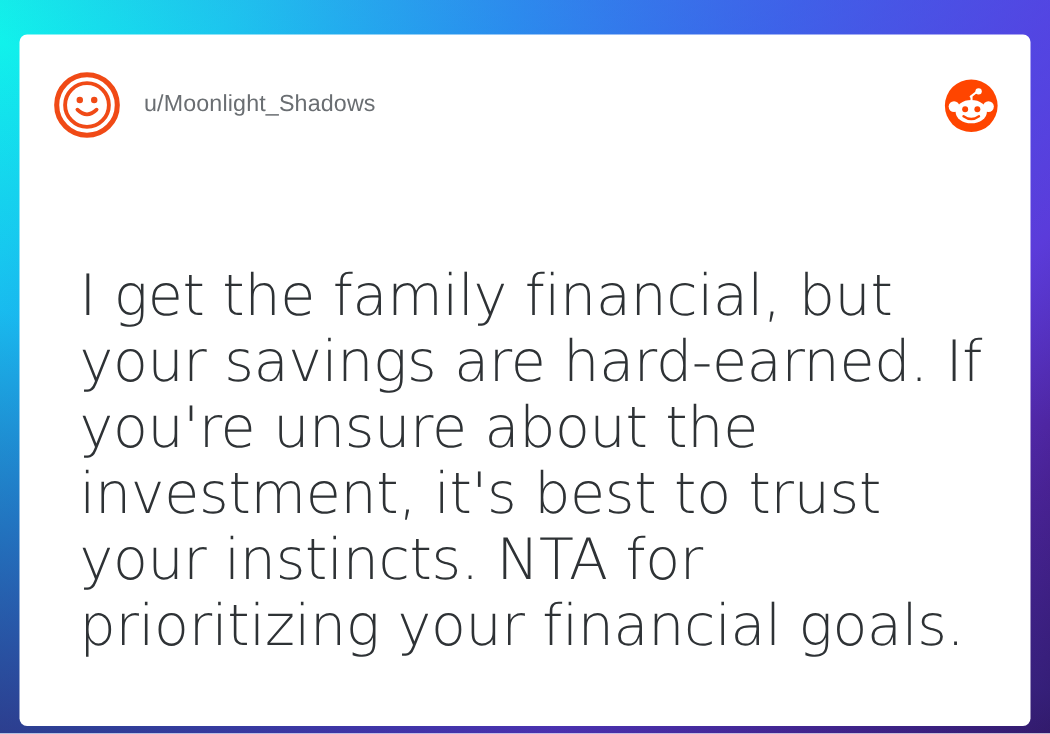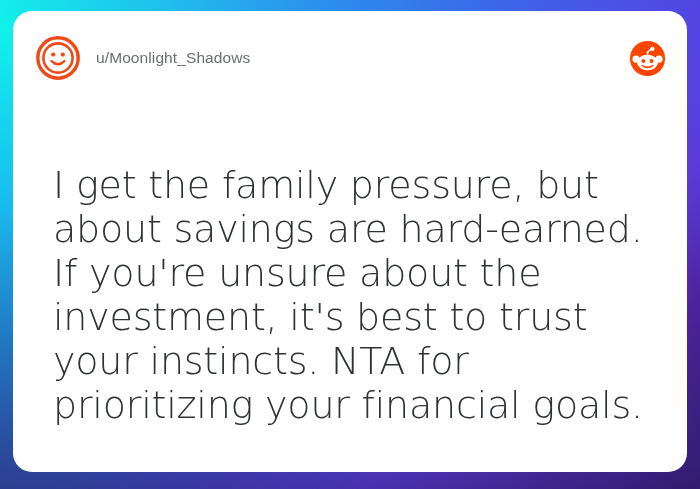--- a/index.html
+++ b/index.html
@@ -43,25 +43,25 @@
         rgba(91,60,224,0.55) 0%,
         rgba(47,120,240,0.0) 38%,
         rgba(40,100,230,0.18) 62%,
         rgba(48,14,78,0.60) 100%);
   }
 
   
   #card {
     position: absolute;
     left: 13px;
-    top: 11px;
+    top: 23px;
     width: 674px;
     height: 461px;
     background: #FFFFFF;
-    border-radius: 19px;
+    border-radius: 5px;
     box-sizing: border-box;
     overflow: hidden;
   }
 
   
   #card-header {
     position: absolute;
     left: 0;
     top: 0;
     width: 100%;
@@ -150,16 +150,16 @@
         </g>
         <g fill="#FF4500">
           <circle cx="15.6" cy="22.6" r="2.15"></circle>
           <circle cx="24.4" cy="22.6" r="2.15"></circle>
           <path d="M14.4 27.6 Q20 31.6 25.6 27.6" fill="none" stroke="#FF4500" stroke-width="1.7" stroke-linecap="round"></path>
         </g>
       </svg>
 
     </div>
 
-    <div id="post-body">I get the family pressure, but about savings are hard-earned. If you're unsure about the investment, it's best to trust your instincts. NTA for prioritizing your financial goals.</div>
+    <div id="post-body">I get the family financial, but your savings are hard-earned. If you're unsure about the investment, it's best to trust your instincts. NTA for prioritizing your financial goals.</div>
 
   </div>
 </div>
 
 </body></html>

